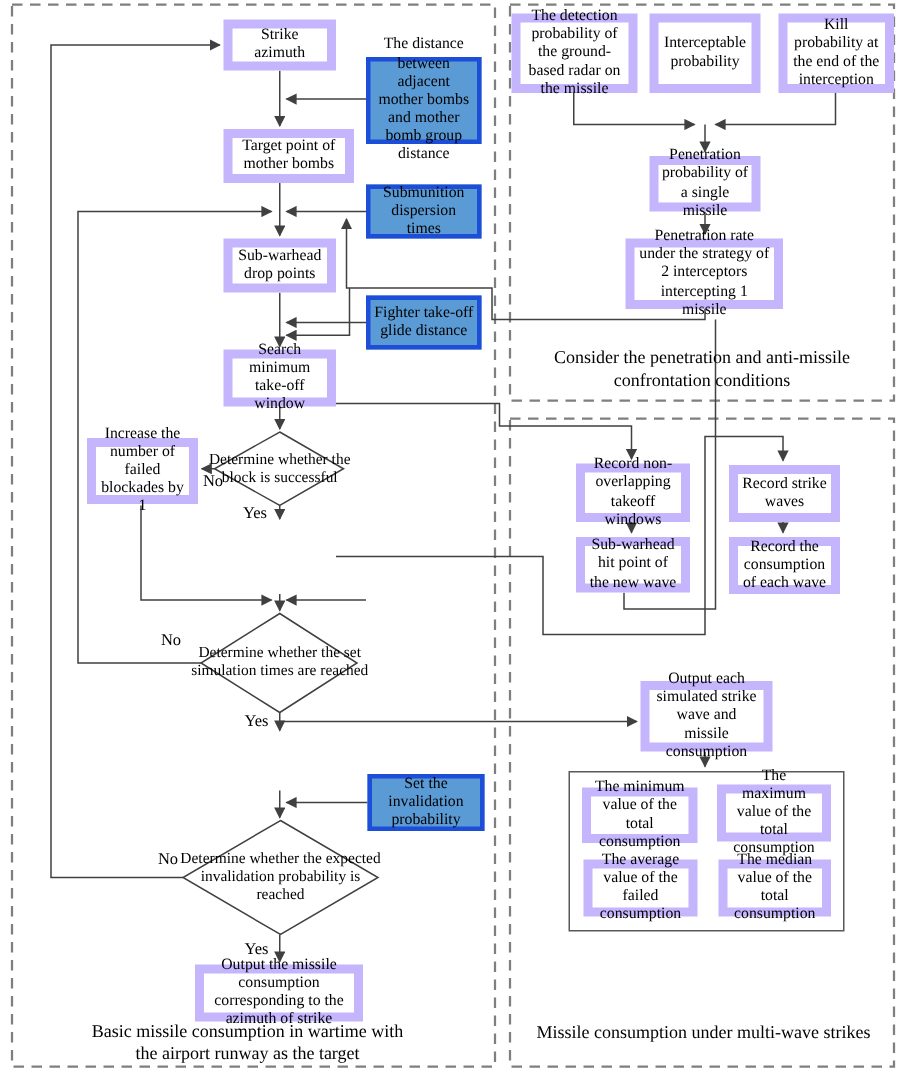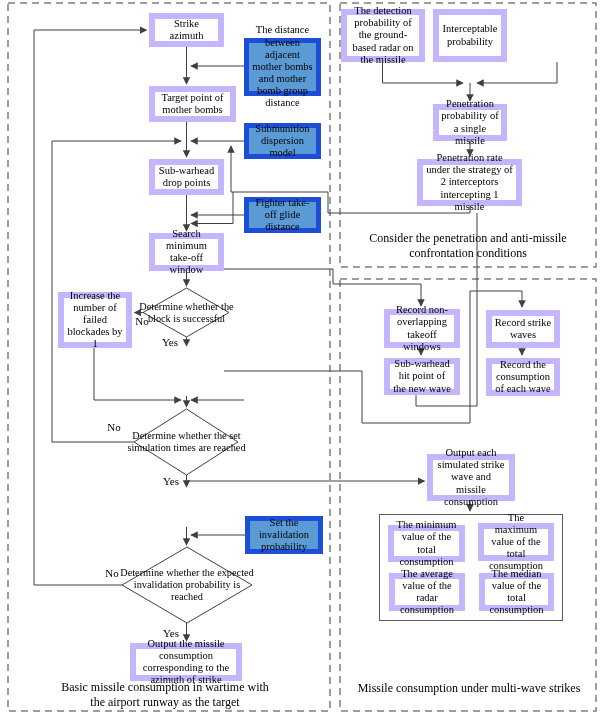--- a/index.html
+++ b/index.html
@@ -7,21 +7,21 @@
     position:relative;width:600px;height:718px;background:#fff;overflow:hidden;
     font-family:"Liberation Serif","DejaVu Serif",serif;color:#000;
   }
   #wires{position:absolute;left:0;top:0;z-index:0;}
   .box{
     position:absolute;z-index:2;box-sizing:border-box;
     background:#fff;border:6px solid #c4b5fd;
     display:flex;align-items:center;justify-content:center;text-align:center;
     font-size:10.5px;line-height:1.16;padding:1px 2px;
   }
-  .box.blue{background:#5b9bd5;border:5px solid #1d4ed8;}
+  .box.blue{background:#5b9bd5;border:3px solid #1d4ed8;}
   .dlabel{
     position:absolute;z-index:3;display:flex;align-items:center;justify-content:center;
     text-align:center;font-size:10.3px;line-height:1.15;background:transparent;
   }
   .yn{position:absolute;z-index:3;font-size:11px;text-align:center;}
   .caption{position:absolute;z-index:2;text-align:center;font-size:12px;line-height:1.25;}
   .rescont{
     position:absolute;z-index:1;box-sizing:border-box;background:#fff;
     border:1.4px solid #595959;
   }
@@ -90,53 +90,54 @@
     <g stroke="#404040" stroke-width="1" fill="#fff">
       <polygon points="186.5,288 229,312.5 186.5,337 143,312.5"></polygon>
       <polygon points="186.5,409 238,442 186.5,475 134,442"></polygon>
       <polygon points="187,547 252,585 187,623 122,585"></polygon>
     </g>
   </svg>
 
   <div class="box" style="left:149px;top:13px;width:75px;height:34px">Strike azimuth</div>
   <div class="box blue" style="left:244px;top:38px;width:77px;height:58px">The distance between adjacent mother bombs and mother bomb group distance</div>
   <div class="box" style="left:149px;top:86px;width:87px;height:36px">Target point of mother bombs</div>
-  <div class="box blue" style="left:244px;top:123px;width:77px;height:36px">Submunition dispersion model</div>
+  <div class="box blue" style="left:244px;top:123px;width:77px;height:36px">Submunition dispersion times</div>
   <div class="box" style="left:149px;top:159px;width:75px;height:36px">Sub-warhead drop points</div>
   <div class="box blue" style="left:244px;top:197px;width:77px;height:36px">Fighter take-off glide distance</div>
   <div class="box" style="left:149px;top:233px;width:75px;height:38px">Search minimum take-off window</div>
-  <div class="box" style="left:58px;top:292px;width:74px;height:56px">Increase the number of failed blockades by 1</div>
+  <div class="box" style="left:58px;top:292px;width:74px;height:44px">Increase the number of failed blockades by 1</div>
   <div class="box blue" style="left:245px;top:516px;width:78px;height:38px">Set the invalidation probability</div>
   <div class="box" style="left:130px;top:643px;width:112px;height:38px">Output the missile consumption corresponding to the azimuth of strike</div>
 
   <div class="dlabel" style="left:136px;top:292px;width:101px;height:41px">Determine whether the block is successful</div>
   <div class="dlabel" style="left:127px;top:418px;width:119px;height:48px">Determine whether the set simulation times are reached</div>
   <div class="dlabel" style="left:119px;top:563px;width:136px;height:44px">Determine whether the expected invalidation probability is reached</div>
 
   <div class="yn" style="left:156px;top:336px;width:28px">Yes</div>
   <div class="yn" style="left:157px;top:475px;width:28px">Yes</div>
   <div class="yn" style="left:157px;top:627px;width:28px">Yes</div>
   <div class="yn" style="left:129px;top:315px;width:26px">No</div>
   <div class="yn" style="left:100px;top:421px;width:28px">No</div>
   <div class="yn" style="left:98px;top:567px;width:28px">No</div>
 
   <div class="box" style="left:341px;top:9px;width:84px;height:53px">The detection probability of the ground-based radar on the missile</div>
   <div class="box" style="left:433px;top:9px;width:74px;height:53px">Interceptable probability</div>
+  <div class="box" style="left:519px;top:9px;width:77px;height:53px">Kill probability at the end of the interception</div>
   <div class="box" style="left:433px;top:104px;width:74px;height:37px">Penetration probability of a single missile</div>
   <div class="box" style="left:417px;top:159px;width:105px;height:47px">Penetration rate under the strategy of 2 interceptors intercepting 1 missile</div>
 
   <div class="box" style="left:384px;top:309px;width:76px;height:39px">Record non-overlapping takeoff windows</div>
   <div class="box" style="left:384px;top:358px;width:76px;height:37px">Sub-warhead hit point of the new wave</div>
   <div class="box" style="left:486px;top:310px;width:74px;height:38px">Record strike waves</div>
   <div class="box" style="left:486px;top:358px;width:74px;height:38px">Record the consumption of each wave</div>
   <div class="box" style="left:427px;top:454px;width:88px;height:47px">Output each simulated strike wave and missile consumption</div>
 
   <div class="rescont" style="left:379px;top:514px;width:184px;height:107px"></div>
   <div class="box" style="left:388px;top:525px;width:77px;height:37px">The minimum value of the total consumption</div>
   <div class="box" style="left:478px;top:523px;width:76px;height:38px">The maximum value of the total consumption</div>
-  <div class="box" style="left:389px;top:573px;width:76px;height:38px">The average value of the radar consumption</div>
+  <div class="box" style="left:389px;top:573px;width:76px;height:38px">The average value of the failed consumption</div>
   <div class="box" style="left:479px;top:573px;width:75px;height:38px">The median value of the total consumption</div>
 
   <div class="caption" style="left:55px;top:680px;width:220px">Basic missile consumption in wartime with the airport runway as the target</div>
   <div class="caption" style="left:358px;top:231px;width:220px">Consider the penetration and anti-missile confrontation conditions</div>
   <div class="caption" style="left:346px;top:681px;width:246px;font-size:12px">Missile consumption under multi-wave strikes</div>
 
 </div>
 
 </body></html>

